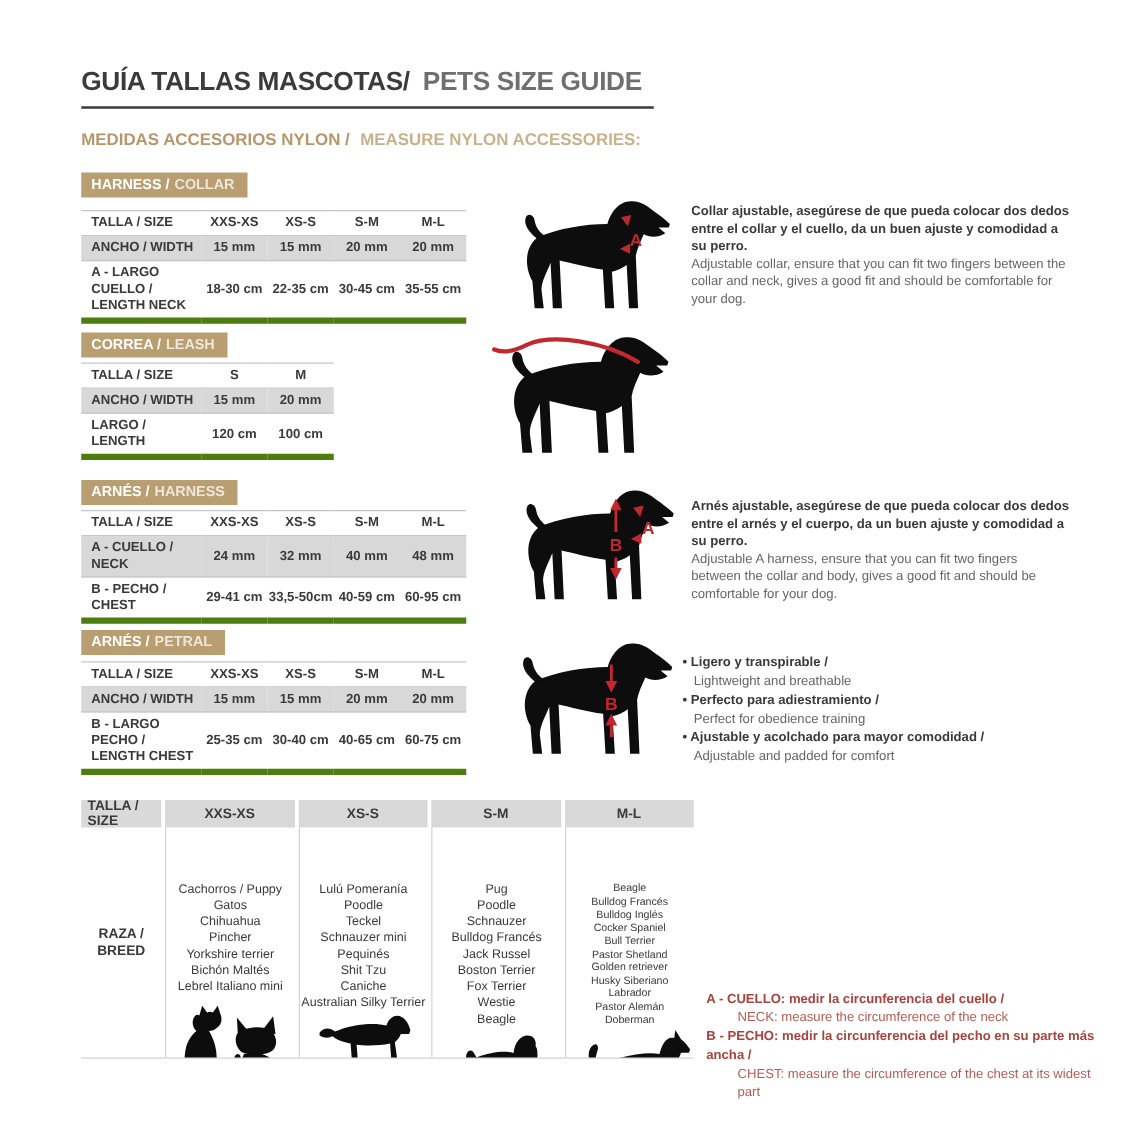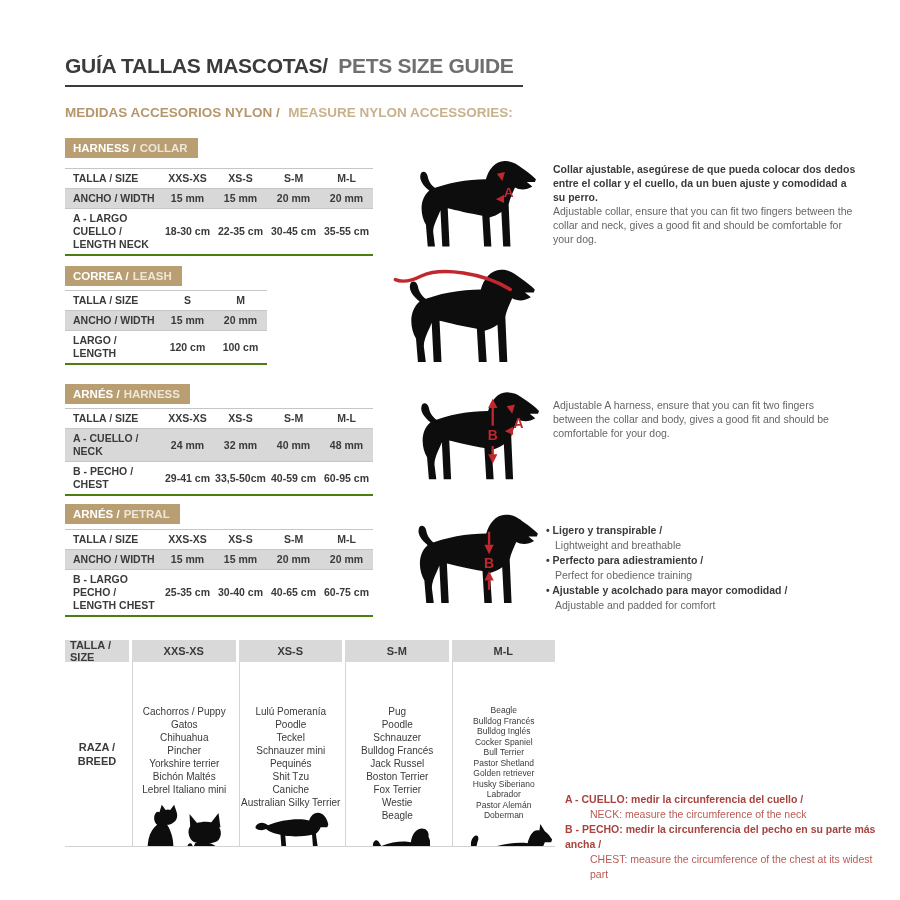--- a/index.html
+++ b/index.html
@@ -17,21 +17,21 @@
 
   
   .section-bar { background:#b89e71; color:#fff; display:inline-flex; align-items:center;
                  padding:3px 10px 4px 8px; height:20px; }
   .section-bar .bar-1 { font-size:11.5px; font-weight:bold; }
   .section-bar .bar-2 { font-size:11.5px; font-weight:bold; color:rgba(255,255,255,0.75); margin-left:4px; }
 
   
   .spec-table { border-collapse:collapse; table-layout:fixed; }
   .spec-table tr { border-top:1px solid #c6c6c6; }
-  .spec-table tbody tr:last-child { border-bottom:2px solid #4d7c0f; }
+  .spec-table tbody tr:last-child { border-bottom:5px solid #4d7c0f; }
   .spec-table th, .spec-table td { font-size:10.5px; font-weight:bold; color:#3a3a3a;
       text-align:center; padding:3px 1px; line-height:13px; }
   .spec-table .lbl { text-align:left; padding-left:8px; white-space:pre-line; }
   .spec-table tr.gray { background:#d8d8d8; }
   .col-label { width:96px; } .col-val { width:53px; }
 
   
   .desc { width:303px; }
   .desc-es { font-size:10.5px; font-weight:bold; color:#3a3a3a; line-height:14px; }
   .desc-en { font-size:10.5px; font-weight:normal; color:#666666; line-height:14px; }
@@ -226,20 +226,21 @@
     <polygon class="red-mark" points="92,27 102,27 97,17"></polygon>
     <text class="red-letter" x="97" y="62">B</text>
     <line class="red-stroke" x1="97" y1="68" x2="97" y2="80" stroke-width="2.5"></line>
     <polygon class="red-mark" points="92,77 102,77 97,87"></polygon>
     <polygon class="red-mark" points="112,25 121,23 118,33"></polygon>
     <text class="red-letter" x="125" y="48">A</text>
     <polygon class="red-mark" points="110,52 119,47 119,56"></polygon>
   </svg>
 </div>
 <div class="desc abs" style="left:553px; top:398px;">
+  <p class="desc-es">Arnés ajustable, asegúrese de que pueda colocar dos dedos entre el arnés y el cuerpo, da un buen ajuste y comodidad a su perro.</p>
   <p class="desc-en">Adjustable A harness, ensure that you can fit two fingers between the collar and body, gives a good fit and should be comfortable for your dog.</p>
 </div>
 
 <div class="section-bar abs" style="left:65px; top:504px;">
   <span class="bar-1">ARNÉS /</span>
   <span class="bar-2">PETRAL</span>
 </div>
 <table class="spec-table abs" style="left:65px; top:529px;">
   <colgroup>
       <col class="col-label">

